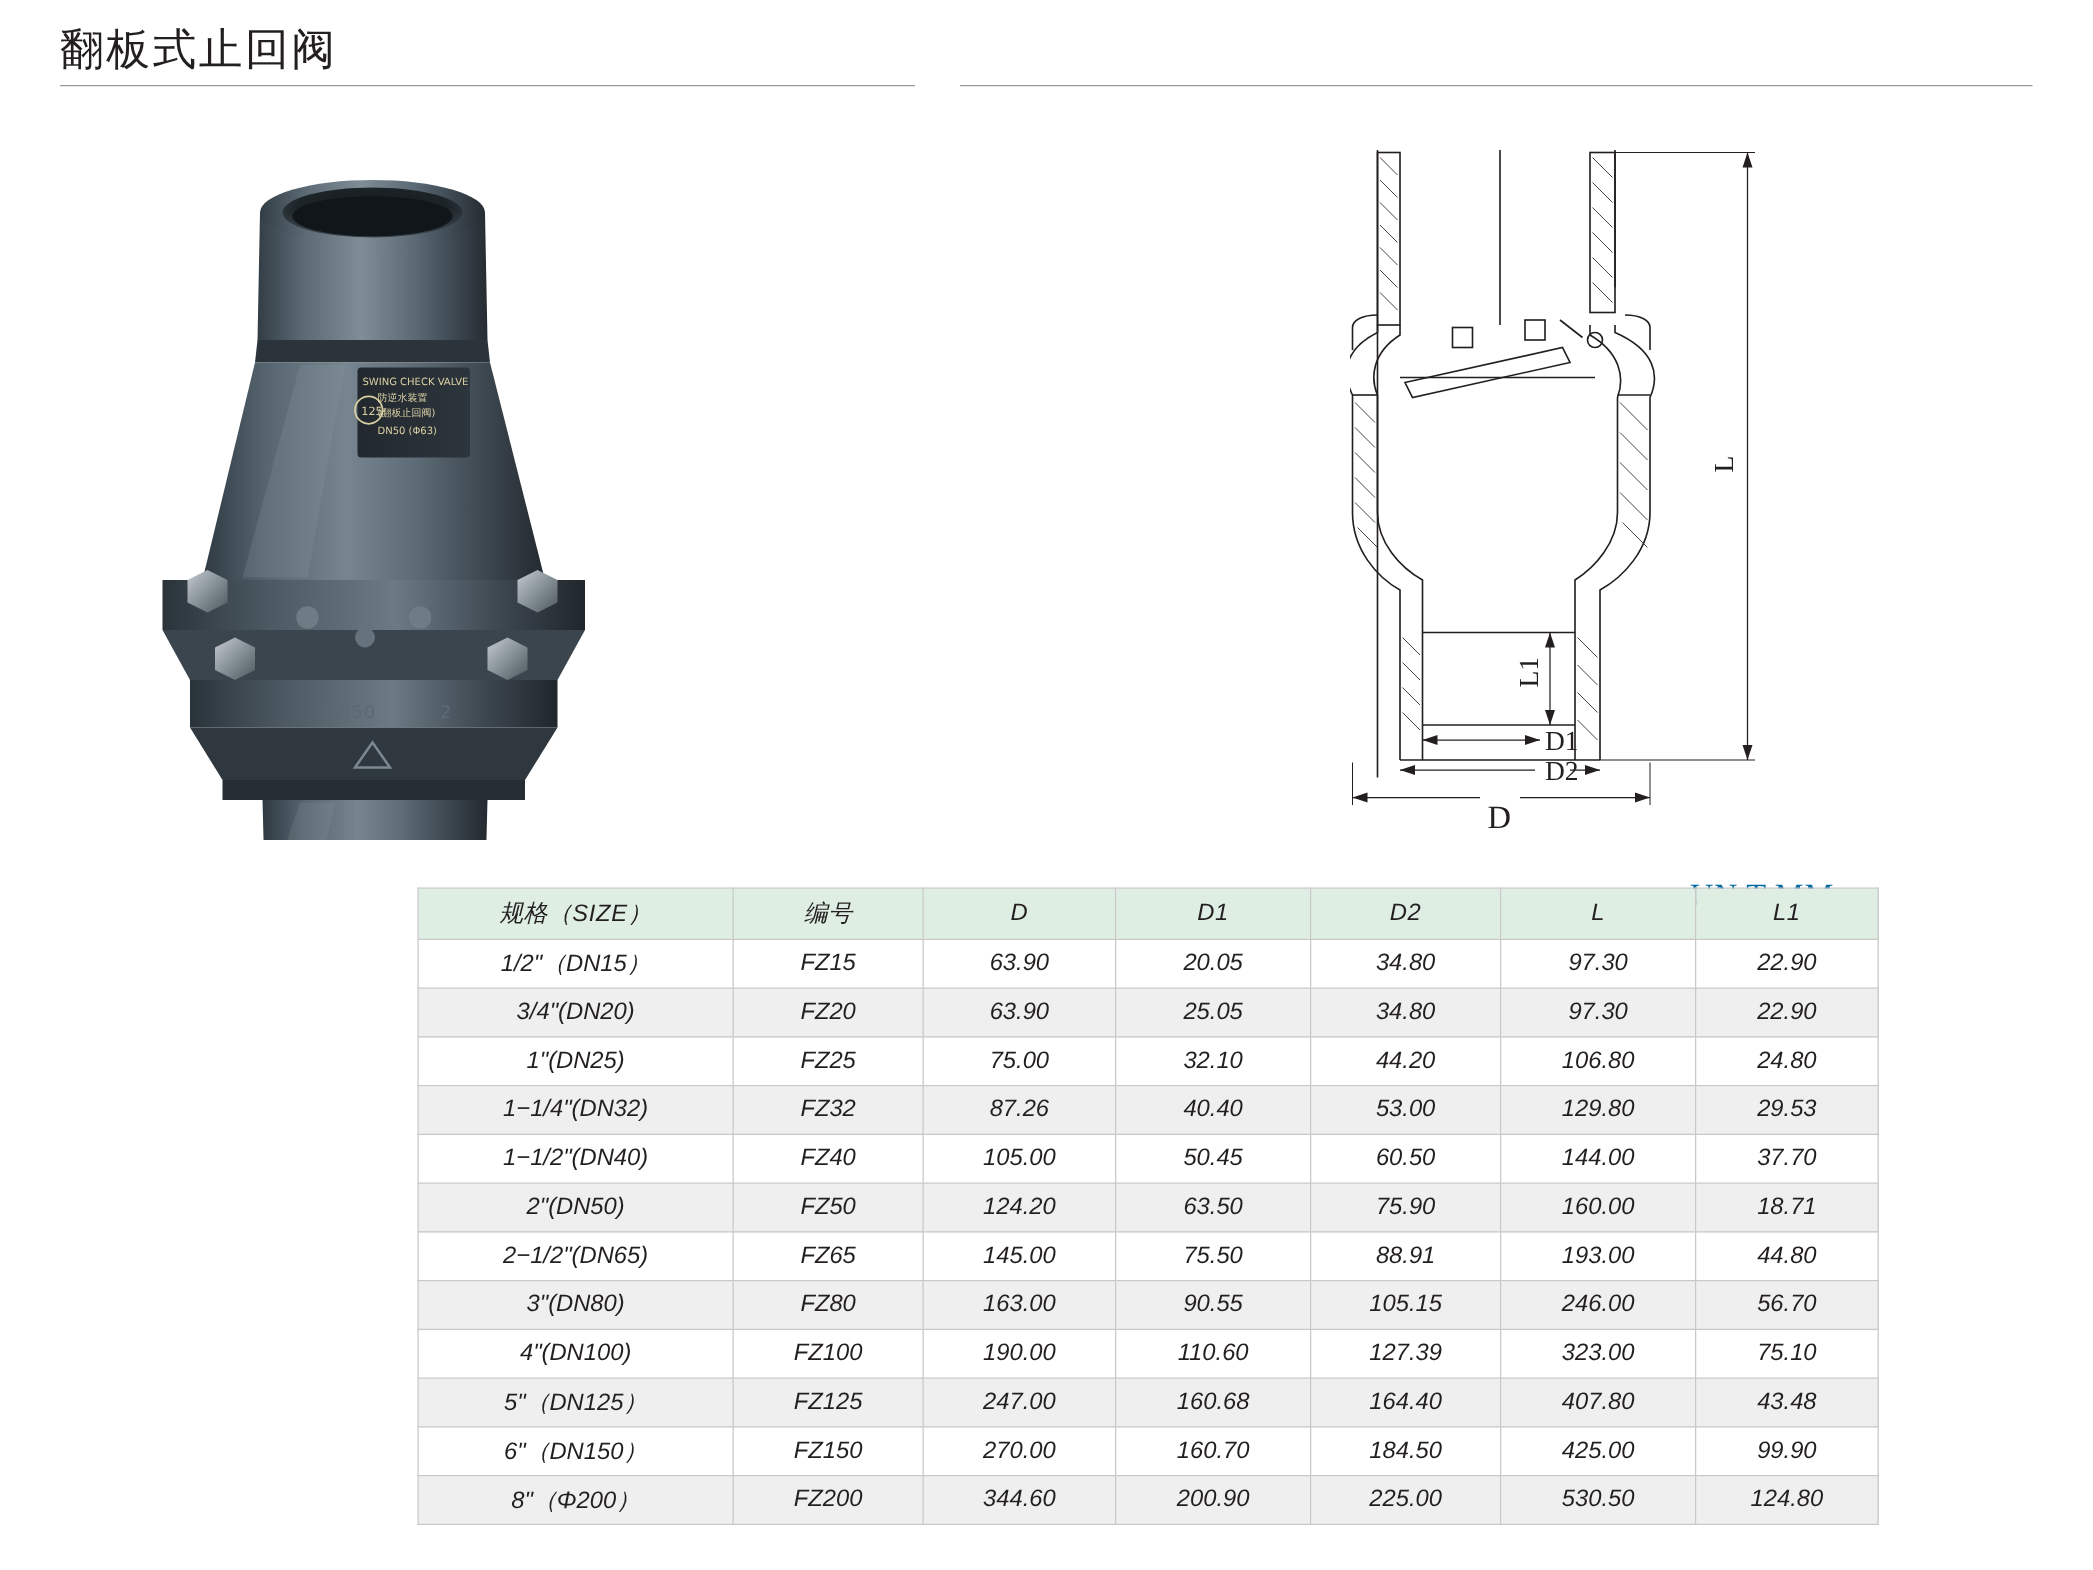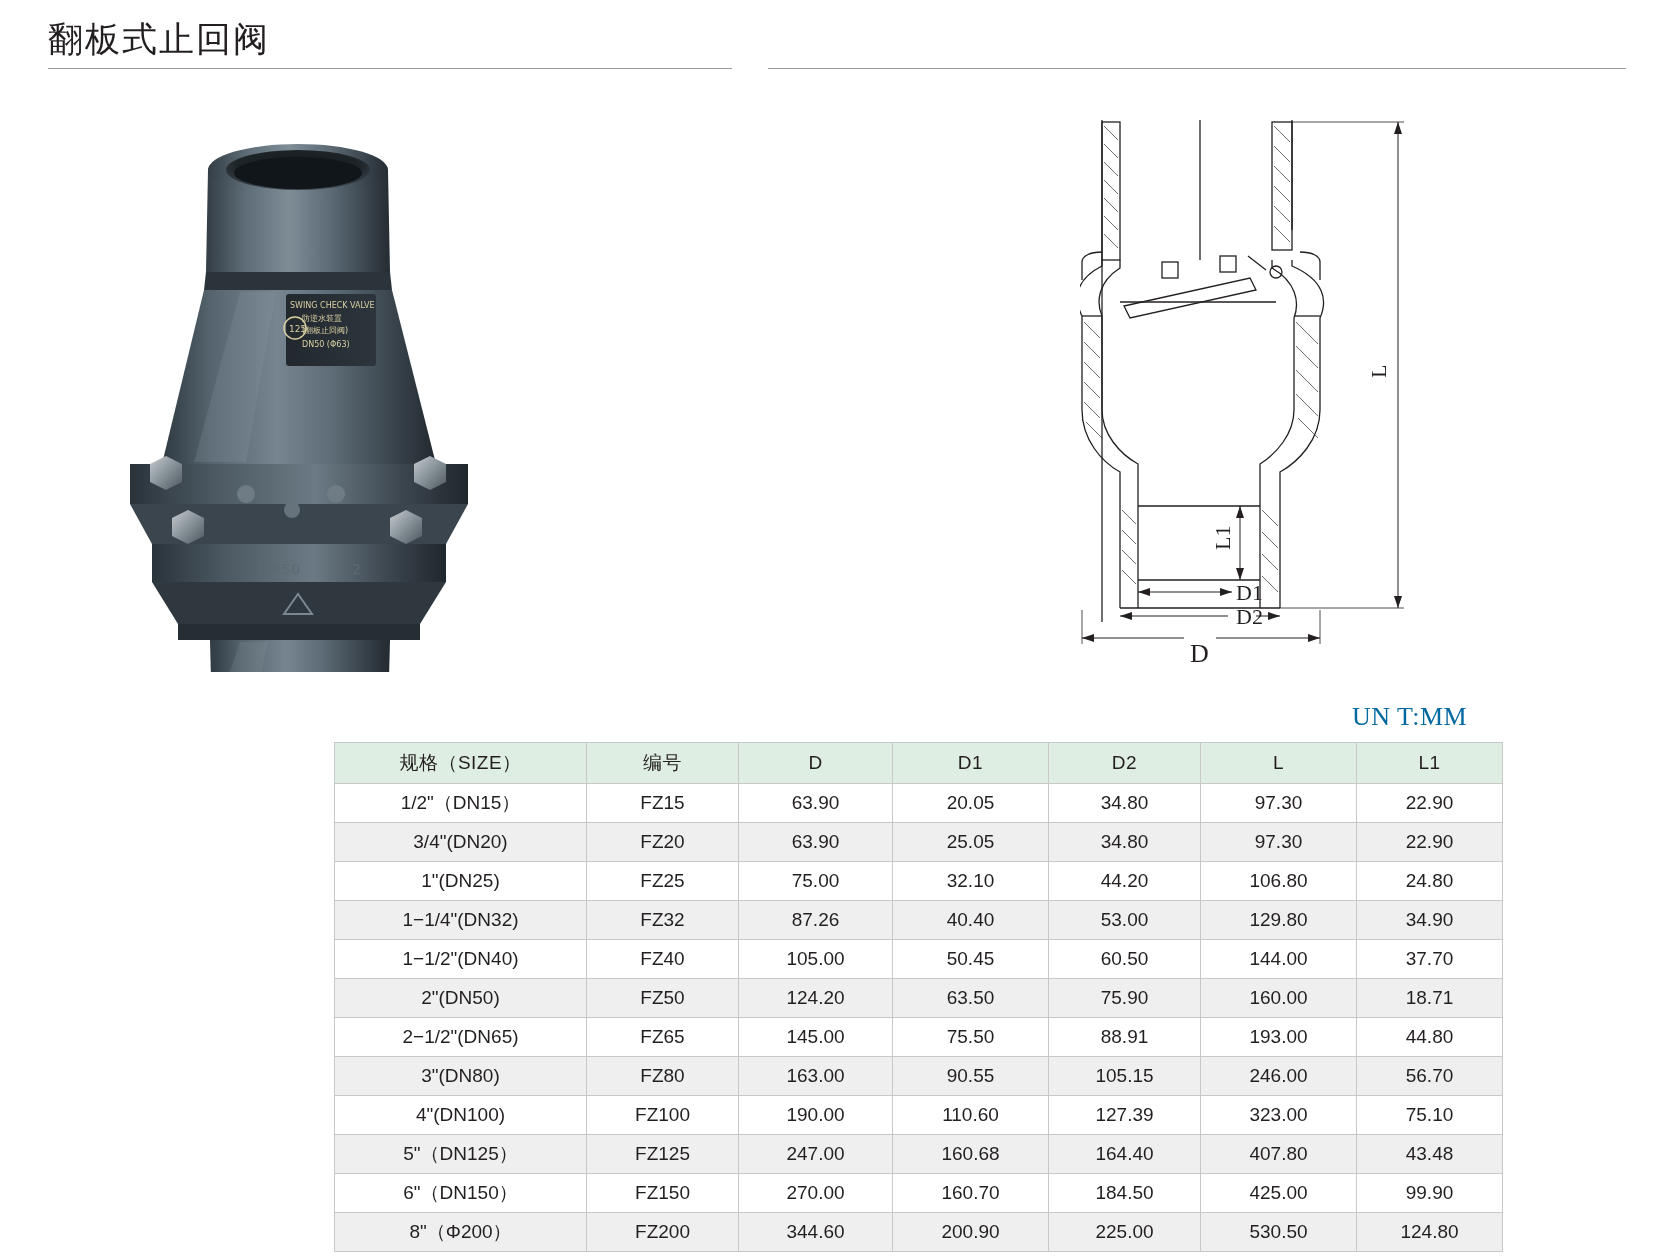--- a/index.html
+++ b/index.html
@@ -86,22 +86,23 @@
     color: #0369a1;
     font-family: "Liberation Serif", serif;
     letter-spacing: 0.5px;
     white-space: nowrap;
   }
 
   
   .spec-table-wrap {
     position: absolute;
     left: 334px;
-    top: 742px;
+    top: 710px;
     width: 1138px;
+    font-style: italic;
   }
   table.spec {
     border-collapse: collapse;
     width: 1138px;
     table-layout: fixed;
   }
   table.spec th, table.spec td {
     border: 1px solid #c8c8c8;
     height: 38px;
     text-align: center;
@@ -385,21 +386,21 @@
         <td>106.80</td>
         <td>24.80</td>
       </tr>
       <tr class="even">
         <td>1−1/4"(DN32)</td>
         <td>FZ32</td>
         <td>87.26</td>
         <td>40.40</td>
         <td>53.00</td>
         <td>129.80</td>
-        <td>34.90</td>
+        <td>29.53</td>
       </tr>
       <tr class="odd">
         <td>1−1/2"(DN40)</td>
         <td>FZ40</td>
         <td>105.00</td>
         <td>50.45</td>
         <td>60.50</td>
         <td>144.00</td>
         <td>37.70</td>
       </tr>

